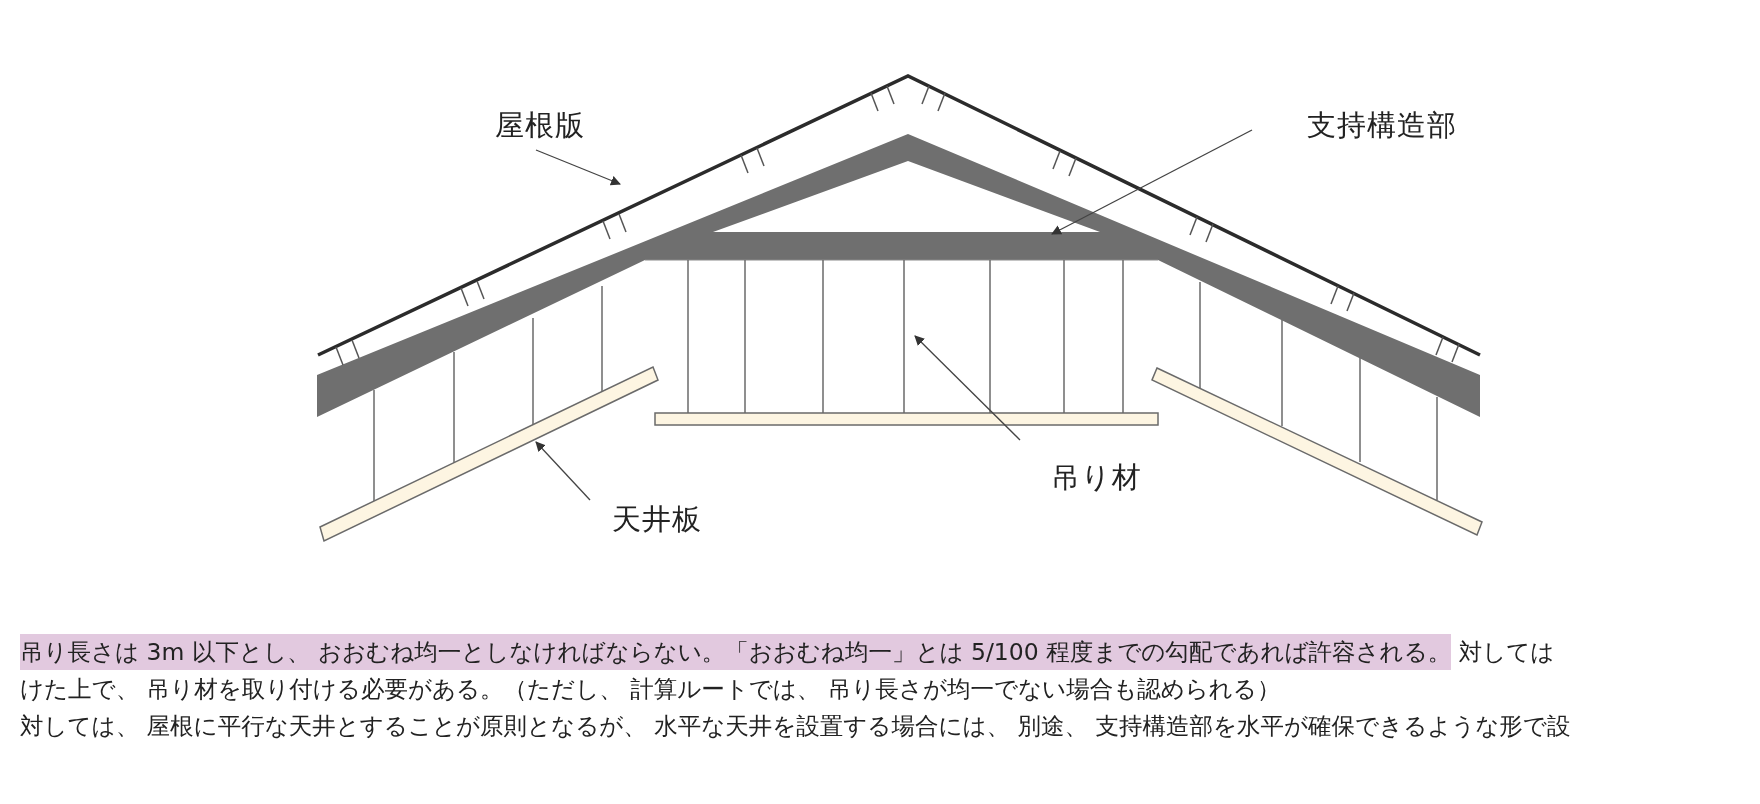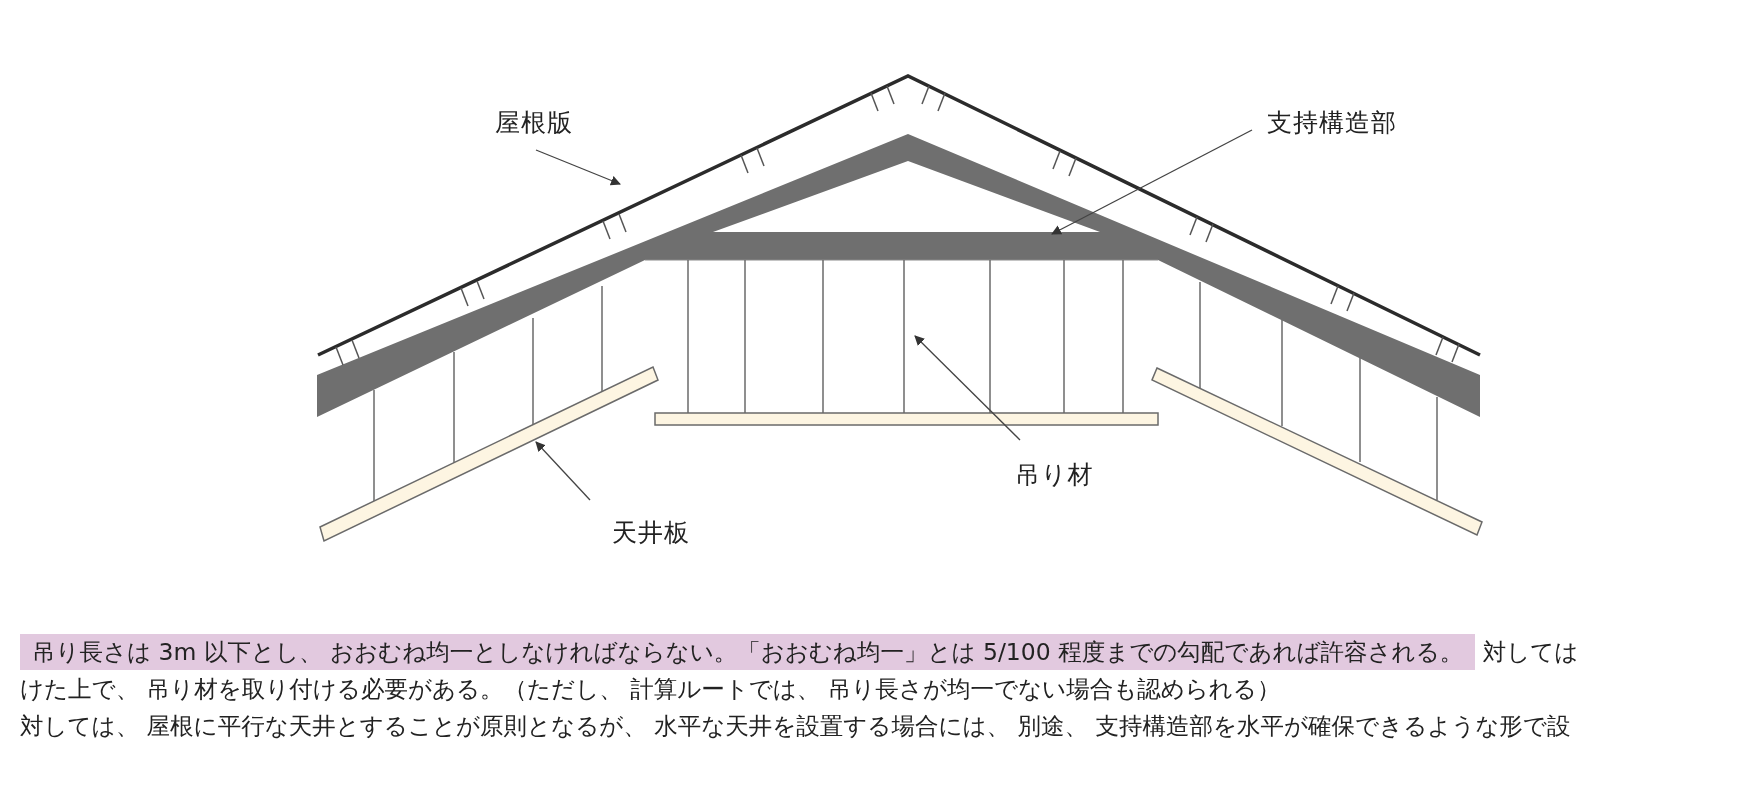--- a/index.html
+++ b/index.html
@@ -1,24 +1,24 @@
 <!DOCTYPE html>
 <html><head>
 <meta charset="utf-8">
 <style>
   html, body { margin: 0; padding: 0; background: #ffffff; }
   body { width: 1760px; height: 804px; position: relative; overflow: hidden;
          font-family: "DejaVu Serif", "Liberation Serif", serif; }
   #diagram { position: absolute; left: 0; top: 0; width: 1760px; height: 600px; }
-  .label { position: absolute; font-size: 25px; color: #222222; white-space: nowrap;
+  .label { position: absolute; font-size: 29px; color: #222222; white-space: nowrap;
            font-family: "DejaVu Sans", "Liberation Sans", sans-serif; letter-spacing: 1px; }
   #caption { position: absolute; left: 20px; top: 634px; width: 1720px;
              font-size: 23.5px; line-height: 37px; color: #222222;
              font-family: "DejaVu Sans", "Liberation Sans", sans-serif; }
-  #caption .hl { background: #e2c9df; padding: 4px 12px; }
+  #caption .hl { background: #e2c9df; padding: 4px 0; }
   #caption .line { display: block; white-space: nowrap; }
 </style>
 </head>
 <body>
 
 <svg id="diagram" viewBox="0 0 1760 600" xmlns="http://www.w3.org/2000/svg">
   <defs>
     <marker id="arrowhead" markerWidth="10" markerHeight="10" refX="9" refY="5" orient="auto" markerUnits="userSpaceOnUse">
       <path d="M0,0 L10,5 L0,10 z" fill="#333333"></path>
     </marker>
@@ -84,21 +84,21 @@
 
   <g stroke="#444444" stroke-width="1.3" fill="none">
     <line x1="536" y1="150" x2="620" y2="184" marker-end="url(#arrowhead)"></line>
     <line x1="1252" y1="130" x2="1052" y2="234" marker-end="url(#arrowhead)"></line>
     <line x1="1020" y1="440" x2="915" y2="336" marker-end="url(#arrowhead)"></line>
     <line x1="590" y1="500" x2="536" y2="442" marker-end="url(#arrowhead)"></line>
   </g>
 </svg>
 
 <div class="label" style="left:495px; top:106px;">屋根版</div>
-<div class="label" style="left:1267px; top:106px;">支持構造部</div>
-<div class="label" style="left:1015px; top:458px;">吊り材</div>
-<div class="label" style="left:612px; top:516px;">天井板</div>
+<div class="label" style="left:1307px; top:106px;">支持構造部</div>
+<div class="label" style="left:1051px; top:458px;">吊り材</div>
+<div class="label" style="left:612px; top:500px;">天井板</div>
 
 <div id="caption">
   <span class="line"><span class="hl">吊り長さは 3m 以下とし、 おおむね均一としなければならない。「おおむね均一」とは 5/100 程度までの勾配であれば許容される。</span><span> 対しては</span></span>
   <span class="line">けた上で、 吊り材を取り付ける必要がある。（ただし、 計算ルートでは、 吊り長さが均一でない場合も認められる）</span>
   <span class="line">対しては、 屋根に平行な天井とすることが原則となるが、 水平な天井を設置する場合には、 別途、 支持構造部を水平が確保できるような形で設</span>
 </div>
 
 </body></html>

